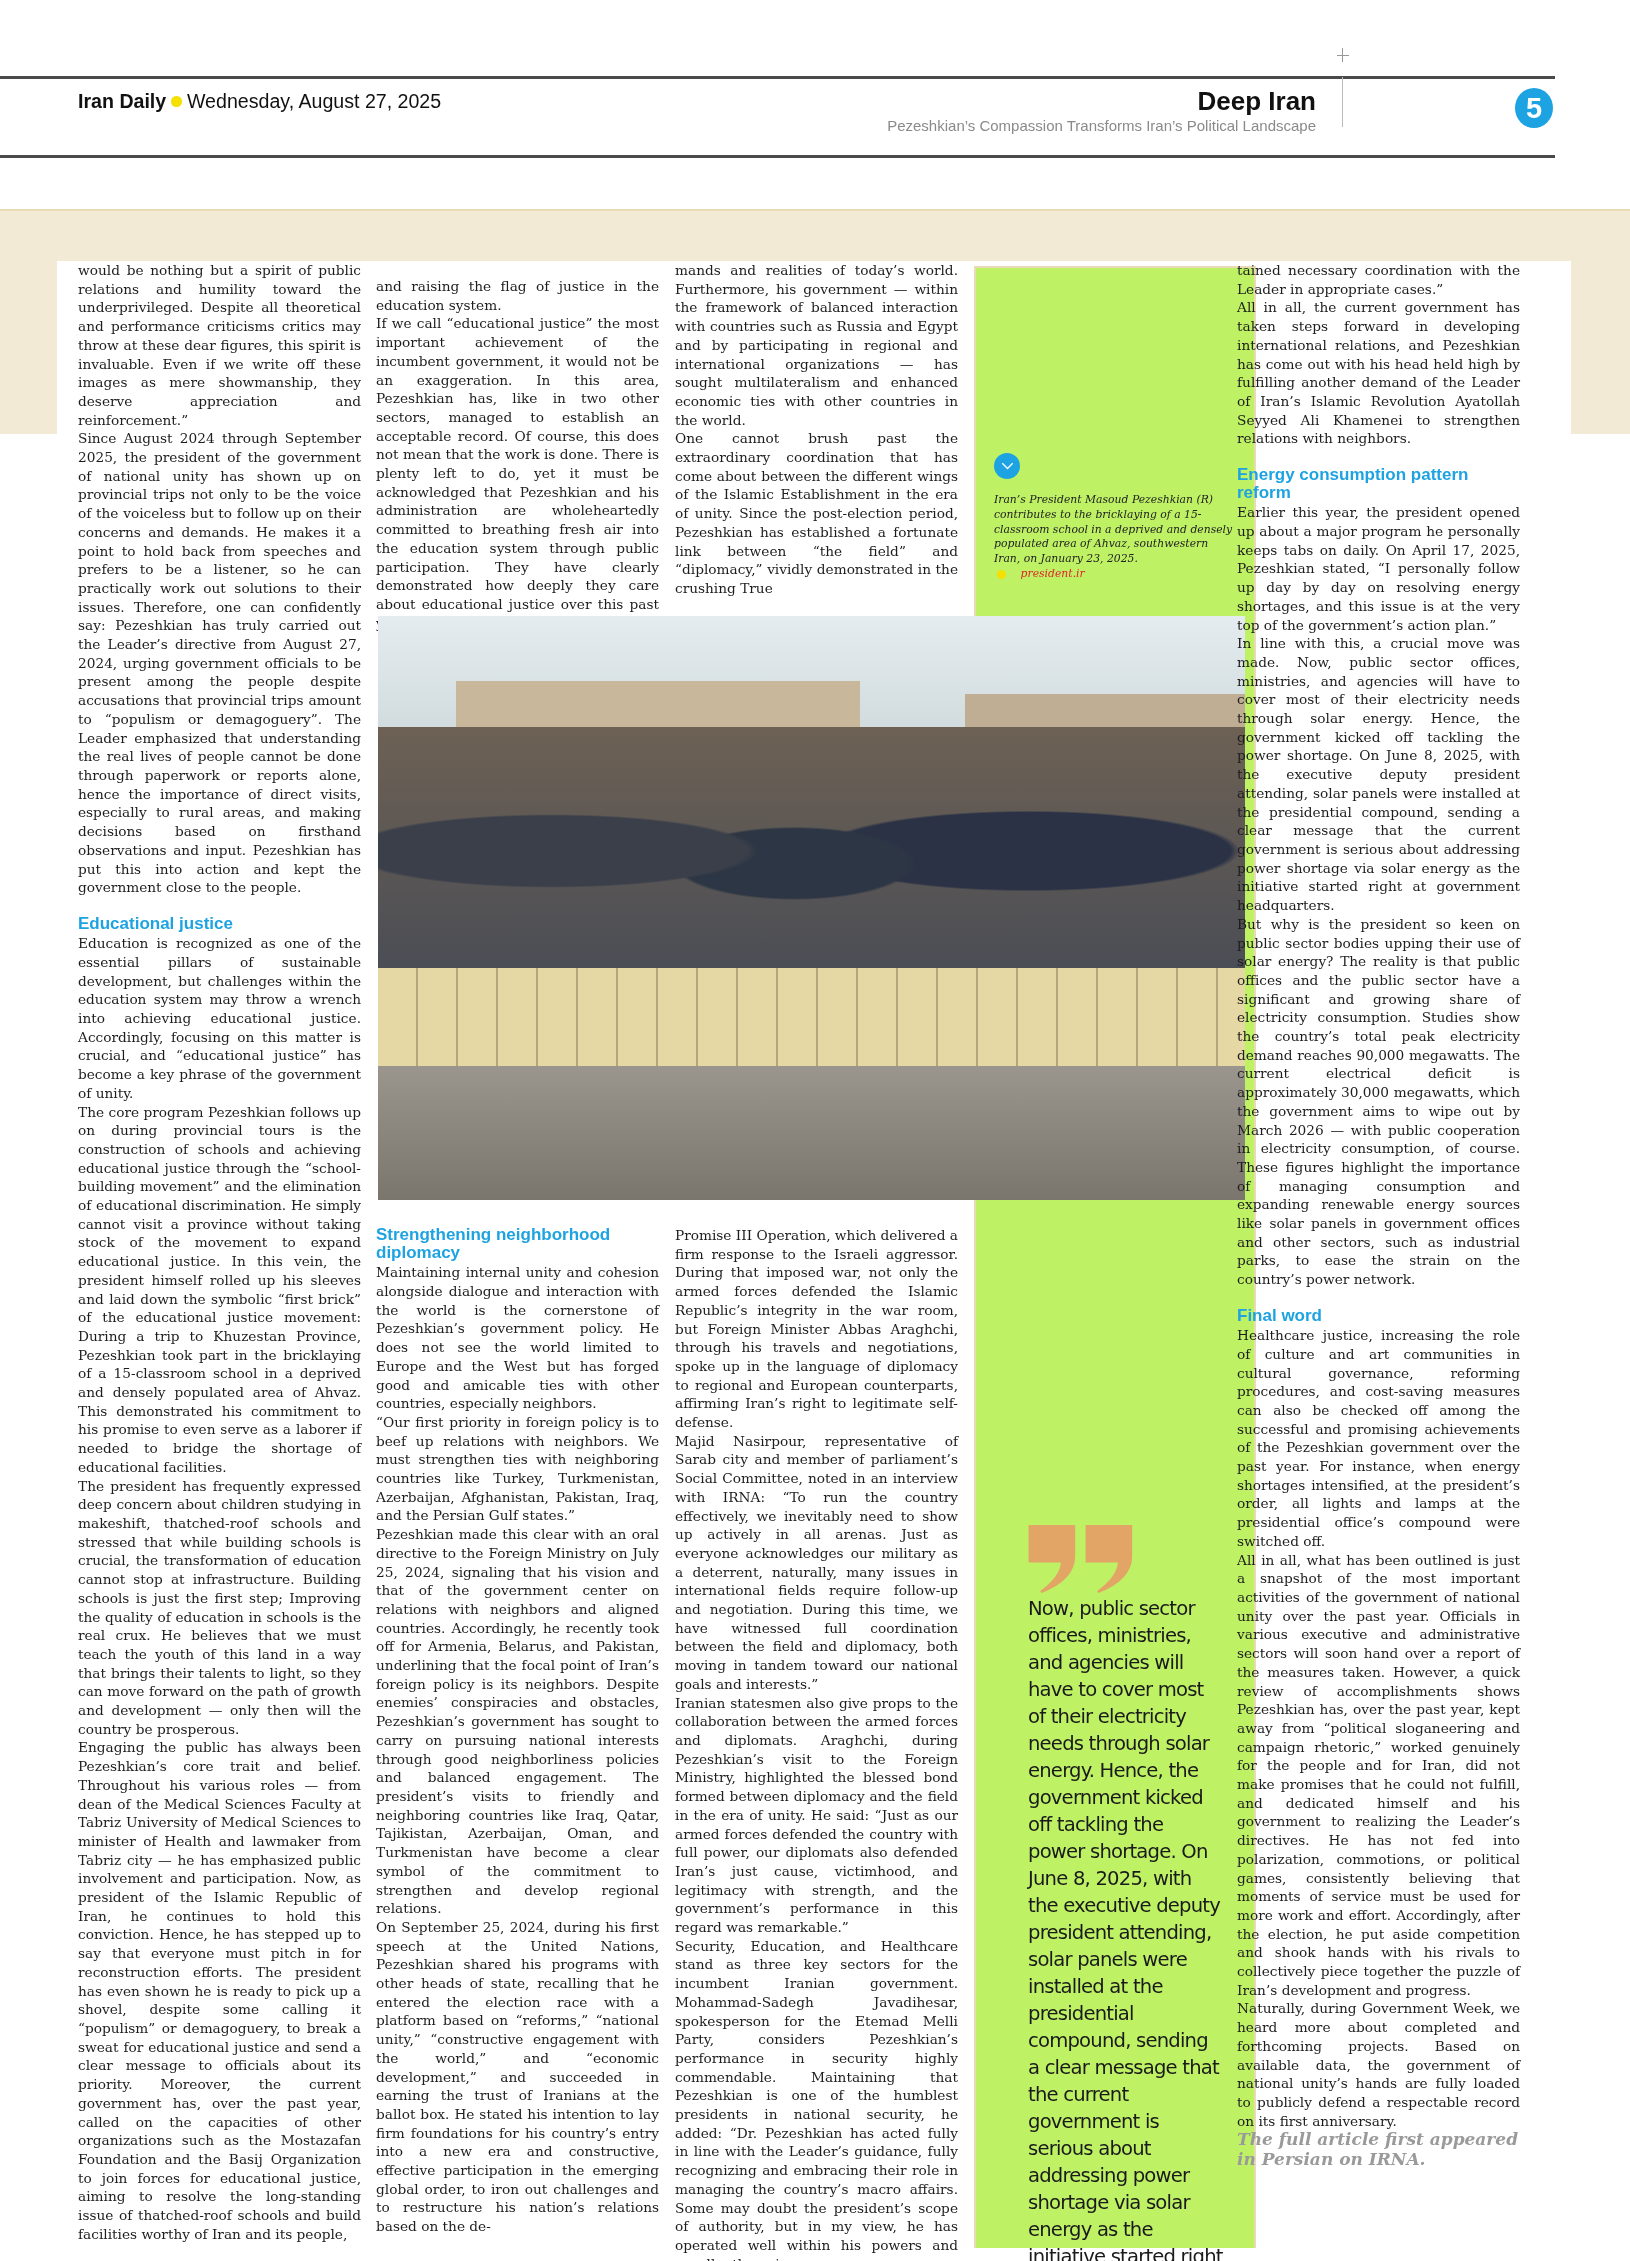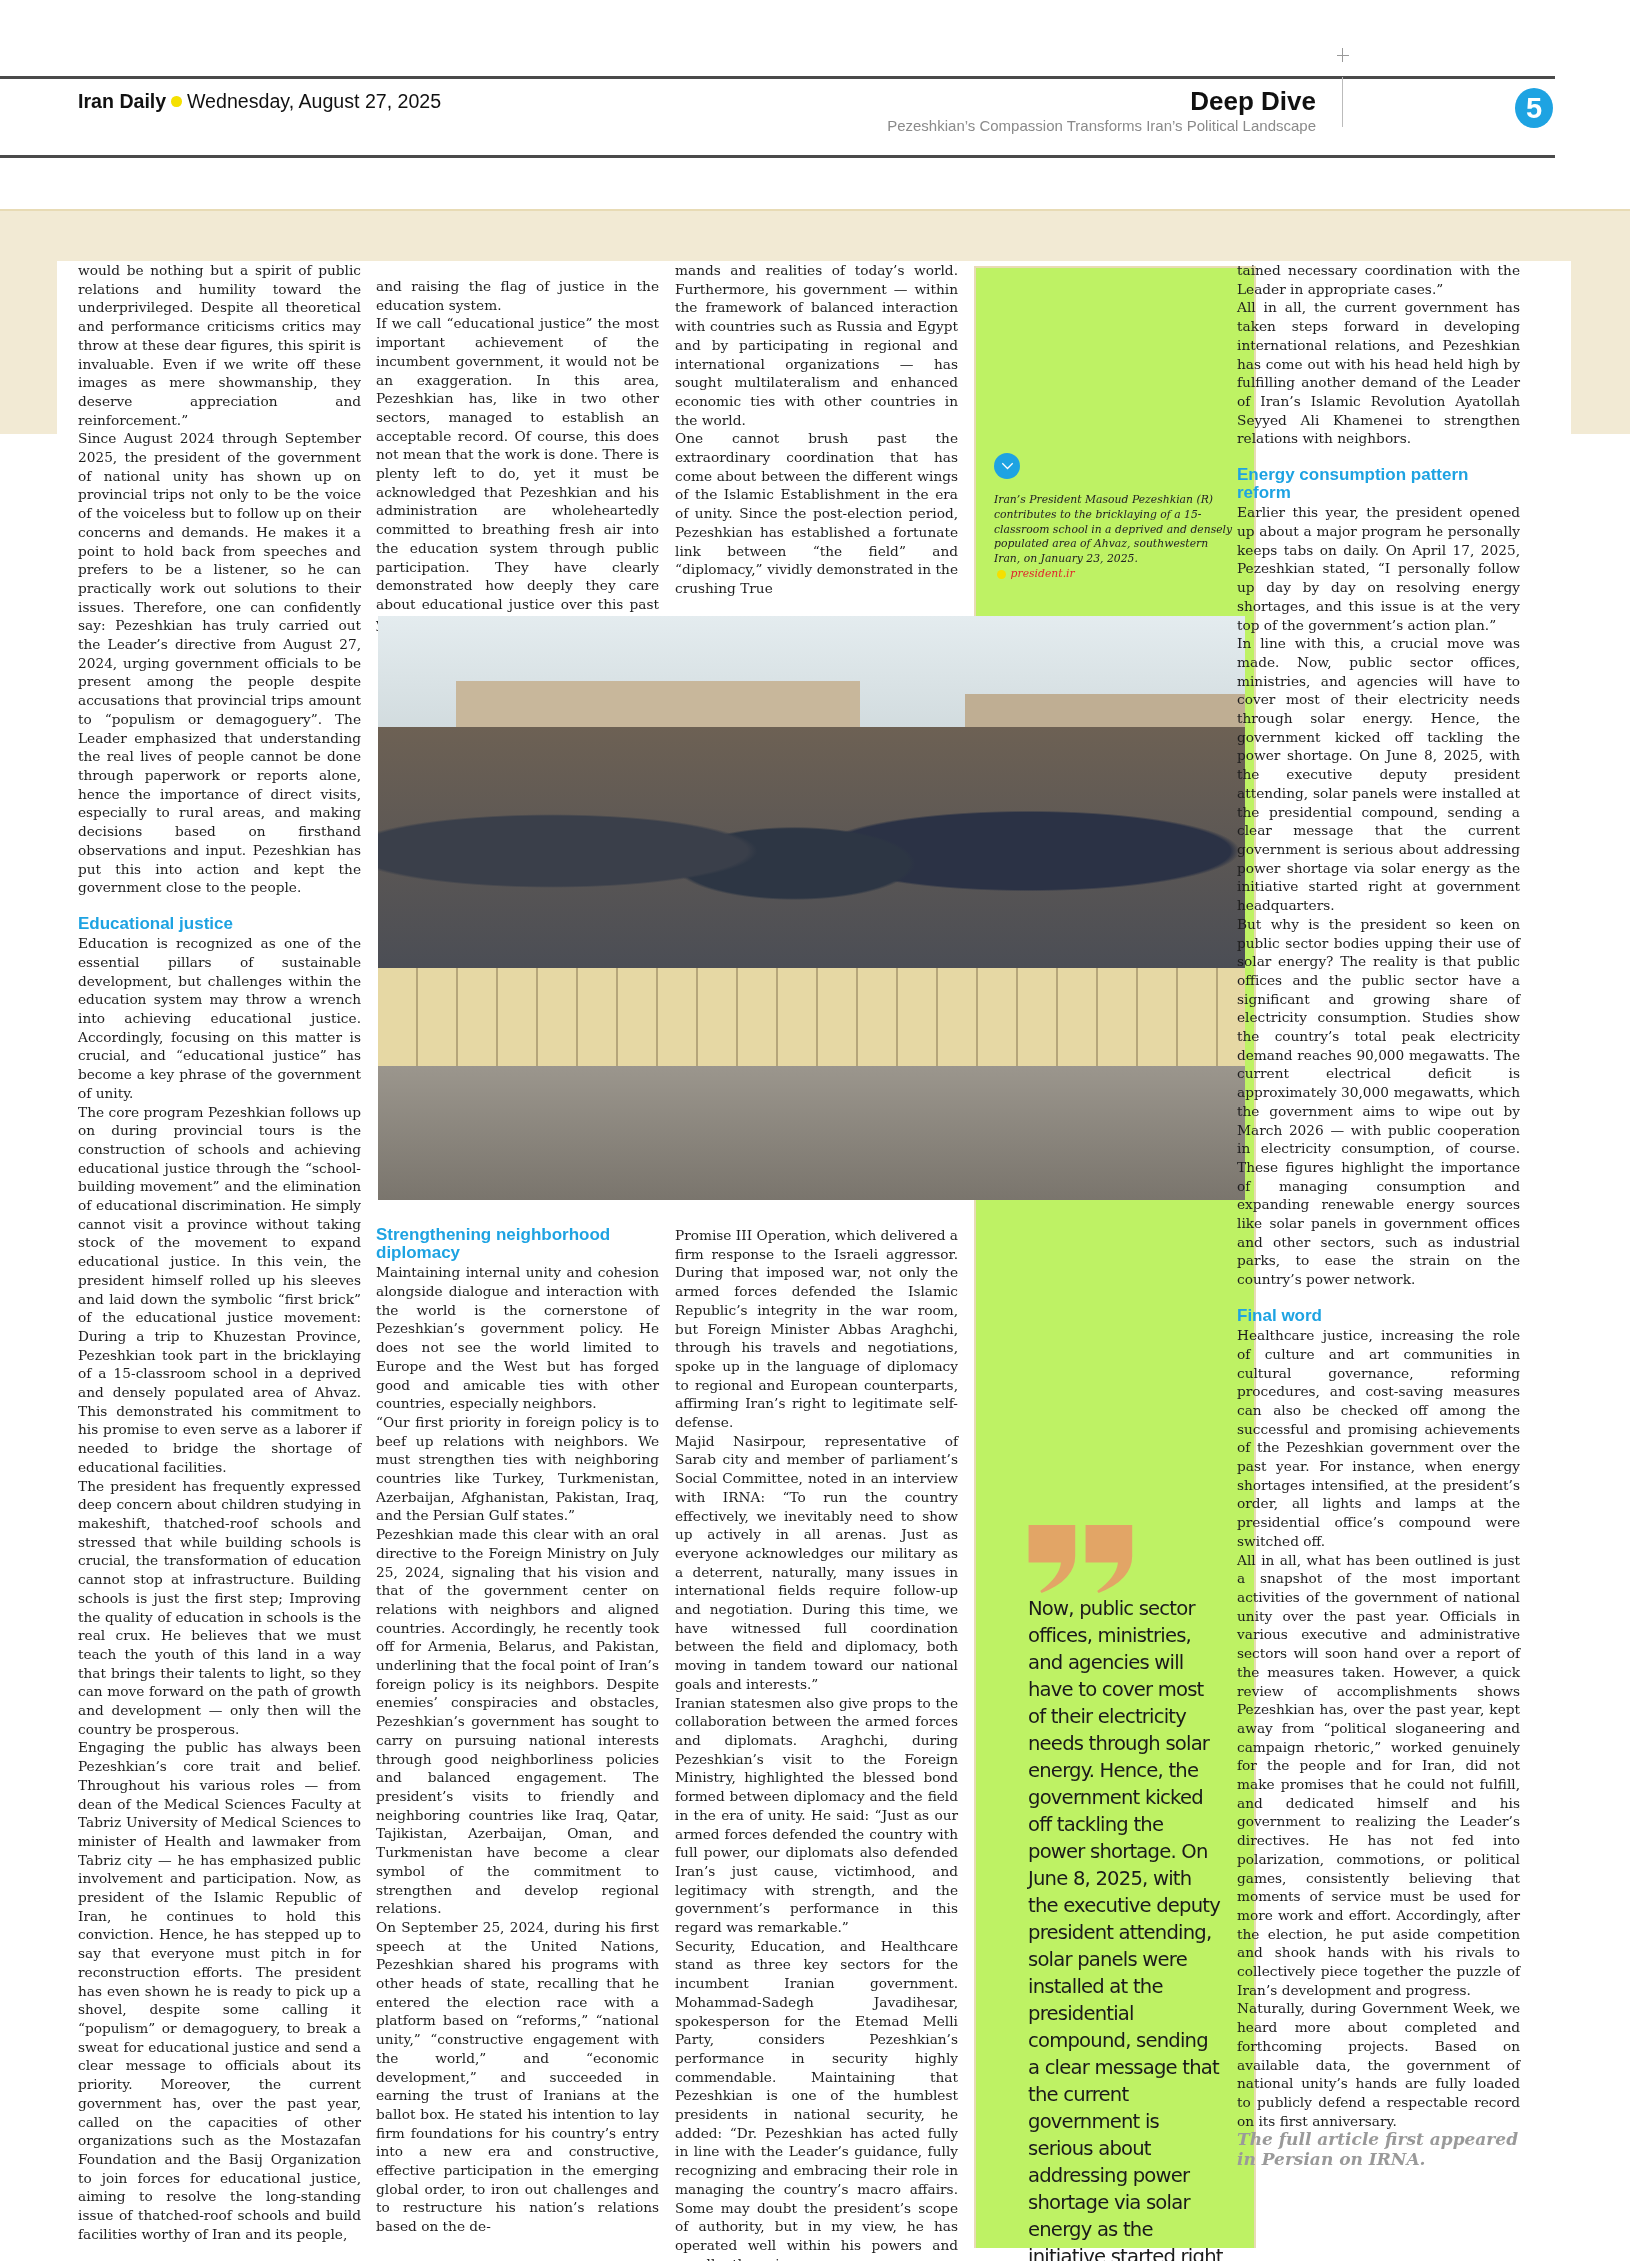--- a/index.html
+++ b/index.html
@@ -21,21 +21,21 @@
   .col h3 { font-family: "Liberation Sans", sans-serif; color: #1ea3e2; font-size: 17px; font-weight: bold; line-height: 18px; margin-top: 18px; margin-bottom: 1.3px; text-align: left; }
   .c1 { left: 21px; top: 0; width: 283px; }
   .c2 { left: 319px; top: 16px; width: 283px; }
   .c3 { left: 618px; top: 0; width: 283px; }
   .c2b { left: 319px; top: 965px; width: 283px; }
   .c3b { left: 618px; top: 965px; width: 283px; }
   .c5 { left: 1180px; top: 0; width: 283px; }
   .sidebar { position: absolute; left: 917px; top: 5.2px; width: 282px; height: 1982px; background: #bef264; border: 2px solid #e8dbb5; border-bottom: none; }
   .caption-icon { position: absolute; left: 18px; top: 185px; width: 26px; height: 26px; border-radius: 50%; background: #1ea3e2; display: flex; align-items: center; justify-content: center; }
   .caption { position: absolute; left: 18px; top: 225px; width: 241px; font-style: italic; font-size: 10.8px; line-height: 14.7px; color: #222; }
-  .credit { display: flex; align-items: center; gap: 5px; margin-left: 2.6px; color: #e0262a; }
+  .credit { display: flex; align-items: center; gap: 15px; margin-left: 2.6px; color: #e0262a; }
   .credit .dot { width: 9px; height: 9px; }
   .photo { position: absolute; left: 321px; top: 355px; width: 867px; height: 584px; overflow: hidden; background: linear-gradient(180deg, #d7e3ea 0%, #c9d5d9 22%, #9a8d78 30%, #6b5c4c 45%, #3f4756 58%, #8d8478 70%, #d9c89a 78%, #a59f93 88%, #7d776e 100%); }
   .photo .sky { position: absolute; left: 0; top: 0; width: 100%; height: 130px; background: linear-gradient(180deg, #e4ecef, #cfd9dc); }
   .photo .building { position: absolute; left: 78px; top: 65px; width: 404px; height: 104px; background: #c8b79b; }
   .photo .building2 { position: absolute; left: 587px; top: 78px; width: 280px; height: 91px; background: #bfae93; }
   .photo .crowd { position: absolute; left: 0; top: 111px; width: 100%; height: 248px; background: radial-gradient(ellipse at 20% 50%, #3a3f4a 0 20%, transparent 21%), radial-gradient(ellipse at 48% 55%, #2d3644 0 18%, transparent 19%), radial-gradient(ellipse at 75% 50%, #2b3245 0 22%, transparent 23%), linear-gradient(180deg, #6d6154, #4a4d55); }
   .photo .bricks { position: absolute; left: 0; top: 352px; width: 100%; height: 98px; background: repeating-linear-gradient(90deg, #e6d8a4 0 38px, #b5a57a 38px 40px); }
   .photo .ground { position: absolute; left: 0; top: 450px; width: 100%; height: 134px; background: linear-gradient(180deg, #9b968d, #7a756d); }
   .quote-mark { position: absolute; left: 52px; top: 1257px; width: 108px; height: 68px; }
   .pullquote { position: absolute; left: 52px; top: 1327px; width: 196px; font-family: "DejaVu Sans", "Liberation Sans", sans-serif; font-size: 19.6px; line-height: 27px; color: #1a1a1a; letter-spacing: -0.8px; }
@@ -45,21 +45,21 @@
 <body>
 
 <div class="crosshair-v"></div>
 <div class="crosshair-h"></div>
 <div class="topline" style="top:76px"></div>
 <div class="masthead-left">
   <span>Iran Daily</span>
   <span class="dot"></span>
   <span class="date">Wednesday, August 27, 2025</span>
 </div>
-<div class="section-title">Deep Dive</div>
+<div class="section-title">Deep Iran</div>
 <div class="section-sub">Pezeshkian’s Compassion Transforms Iran’s Political Landscape</div>
 <div class="vsep"></div>
 <div class="page-num">5</div>
 <div class="topline" style="top:155px"></div>
 
 <div class="band"></div>
 
 <div class="article">
 
   <div class="col c1">

